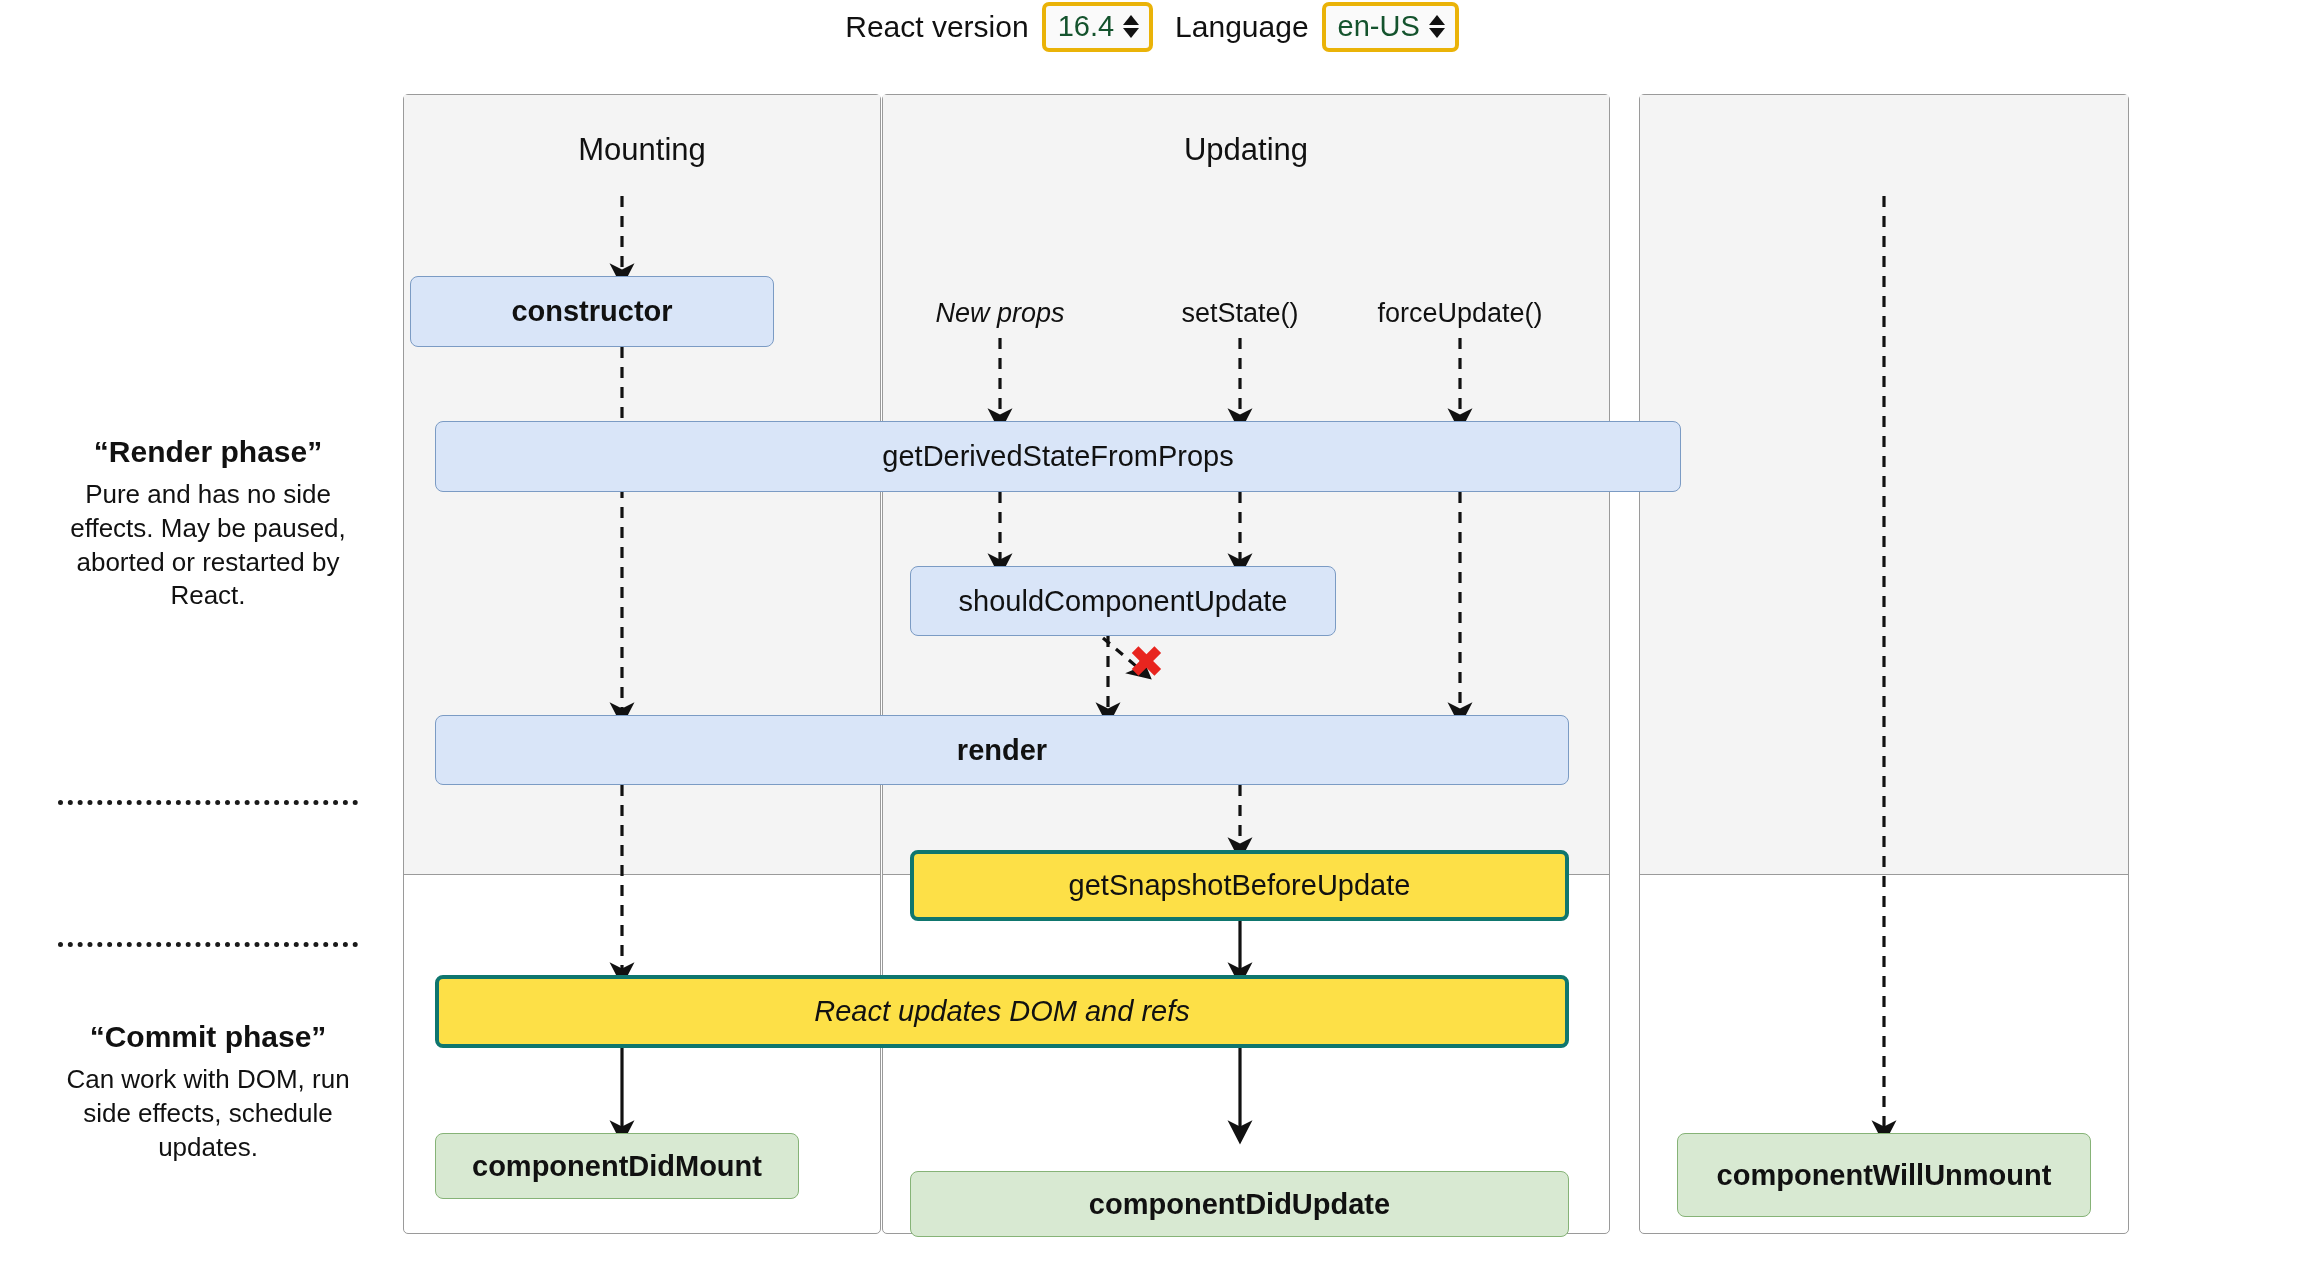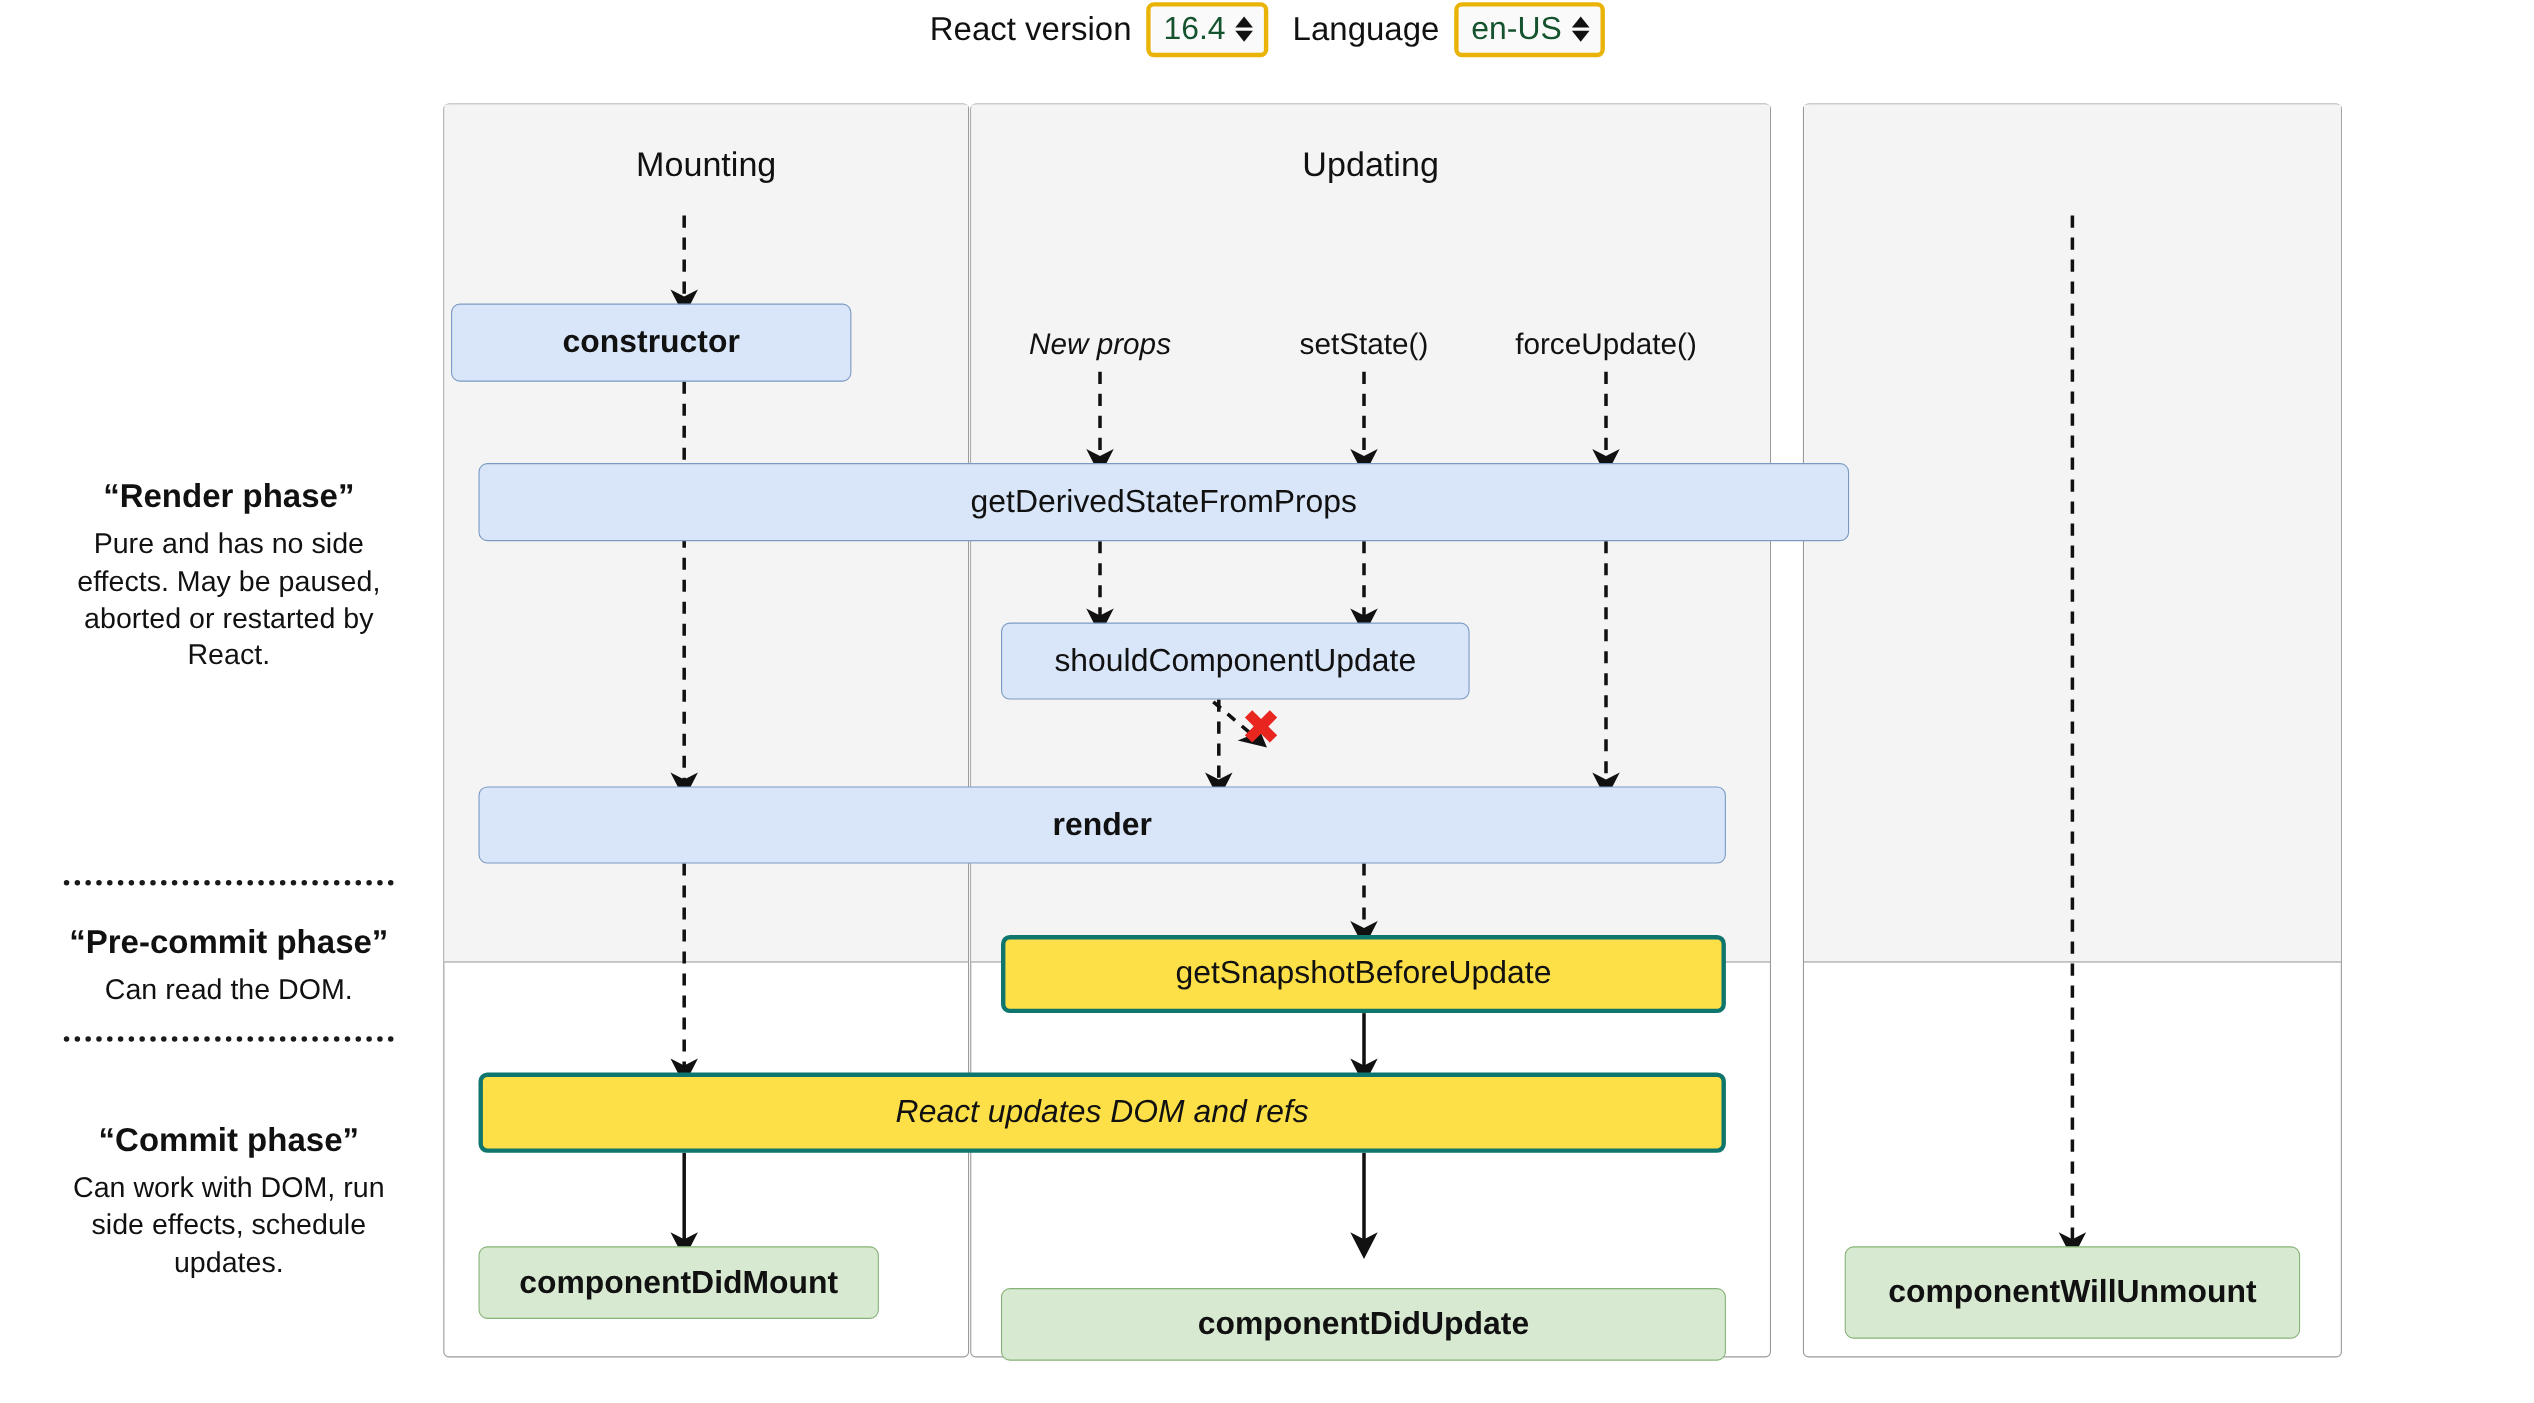--- a/index.html
+++ b/index.html
@@ -261,24 +261,20 @@
 
   <div class="node green bold" style="left:1677px; top:1133px; width:414px; height:84px;">componentWillUnmount</div>
 
   <div class="legend" style="left:48px; top:435px; width:320px;">
     <div class="legend-title">“Render phase”</div>
     <div class="legend-body">Pure and has no side effects. May be paused, aborted or restarted by React.</div>
   </div>
 
   <div class="dotted-rule" style="left:58px; top:800px; width:300px;"></div>
 
-  <div class="legend" style="left:48px; top:840px; width:320px;">
-    <div class="legend-title">“Pre-commit phase”</div>
-    <div class="legend-body">Can read the DOM.</div>
-  </div>
 
   <div class="dotted-rule" style="left:58px; top:942px; width:300px;"></div>
 
   <div class="legend" style="left:48px; top:1020px; width:320px;">
     <div class="legend-title">“Commit phase”</div>
     <div class="legend-body">Can work with DOM, run side effects, schedule updates.</div>
   </div>
 
 </div>
 

